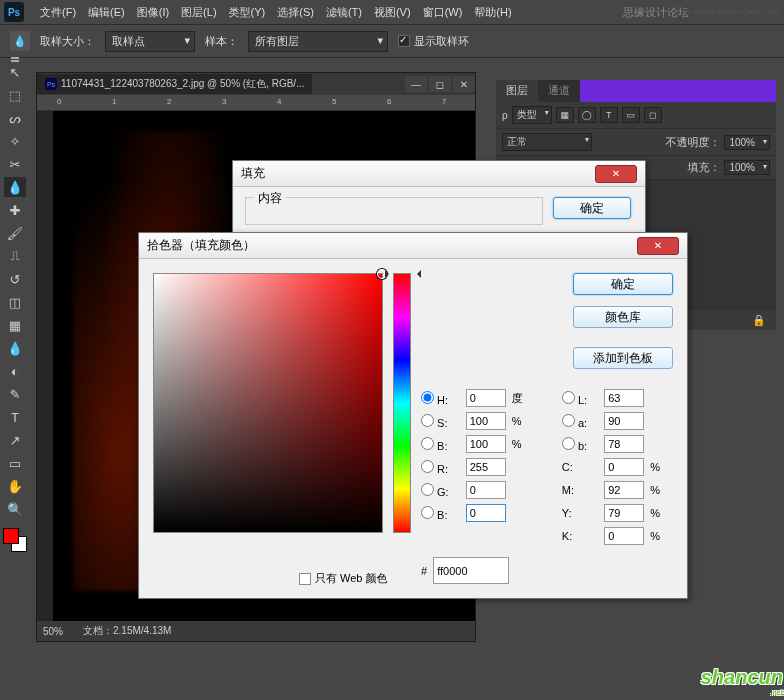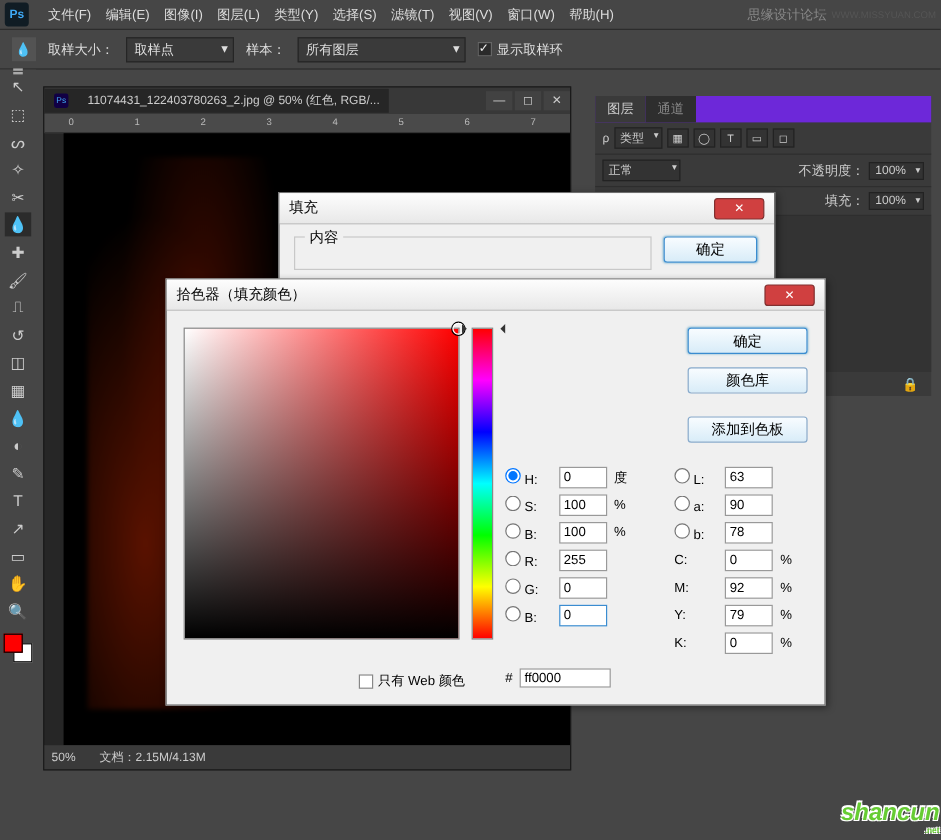--- a/index.html
+++ b/index.html
@@ -25,21 +25,21 @@
 .toolbox::before { content: ""; position: absolute; top: 2px; left: 11px; width: 8px; height: 2px; background: #aaa; box-shadow: 0 -3px #aaa; }
 .tool { width: 22px; height: 20px; color: #ccc; display: flex; align-items: center; justify-content: center; font-size: 13px; cursor: pointer; }
 .tool.active { background: #2b2b2b; }
 .color-swatches { margin-top: 6px; position: relative; width: 24px; height: 24px; }
 .swatch-fg { position: absolute; width: 16px; height: 16px; background: #ff0000; border: 1px solid #000; left: 0; top: 0; z-index: 2; }
 .swatch-bg { position: absolute; width: 16px; height: 16px; background: #fff; border: 1px solid #000; right: 0; bottom: 0; }
 
 
 .docwin { position: absolute; left: 36px; top: 72px; width: 440px; height: 570px; background: #262626; border: 1px solid #1a1a1a; }
 .doctabs { height: 22px; background: #383838; display: flex; align-items: center; }
-.doctab { background: #262626; color: #ccc; font-size: 10px; padding: 3px 8px; display: flex; align-items: center; gap: 16px; }
+.doctab { background: #262626; color: #ccc; font-size: 10px; padding: 3px 8px; display: flex; align-items: center; gap: 4px; }
 .doctab .ps-mini { width: 12px; height: 12px; background: #104; font-size: 7px; color: #3fa9f5; display: flex; align-items: center; justify-content: center; border-radius: 2px; }
 .doctab-controls { margin-left: auto; display: flex; gap: 2px; }
 .dtc { width: 22px; height: 16px; background: #424242; color: #ccc; font-size: 10px; display: flex; align-items: center; justify-content: center; cursor: pointer; }
 .ruler-h { height: 16px; background: #4a4a4a; border-bottom: 1px solid #333; position: relative; }
 .ruler-h span { position: absolute; font-size: 8px; color: #bbb; top: 2px; }
 .canvas { position: absolute; top: 38px; left: 16px; right: 0; bottom: 20px; background: #000; overflow: hidden; }
 .flame { position: absolute; left: 20px; top: 20px; width: 160px; height: 460px; background: radial-gradient(ellipse at 30% 70%, rgba(150,30,0,0.6), transparent 60%), radial-gradient(ellipse at 60% 30%, rgba(120,20,0,0.5), transparent 50%); filter: blur(2px); }
 .watermark { position: absolute; left: 50%; top: 450px; transform: translateX(-50%); color: #fff; font-size: 22px; font-weight: bold; text-shadow: 1px 1px 2px #000; }
 .statusbar { position: absolute; bottom: 0; left: 0; right: 0; height: 20px; background: #3a3a3a; color: #ccc; font-size: 10px; display: flex; align-items: center; padding: 0 6px; gap: 20px; }
 
@@ -86,21 +86,21 @@
 .warn-tri { font-size: 13px; }
 .warn-sw { width: 14px; height: 14px; background: #c00; border: 1px solid #666; }
 .picker-right { flex: 1; display: flex; flex-direction: column; gap: 4px; }
 .pr-btns { display: flex; flex-direction: column; gap: 5px; margin-bottom: 10px; align-items: flex-end; }
 .pr-btns .dlg-btn { width: 100px; }
 .val-grid { display: grid; grid-template-columns: auto 42px auto 18px auto 42px auto; gap: 5px 4px; align-items: center; font-size: 11px; }
 .val-grid input[type=text] { width: 40px; height: 18px; border: 1px solid #999; font-size: 11px; padding: 0 3px; text-align: left; }
 .val-grid input[type=radio] { margin: 0; }
 .val-grid .sep { width: 10px; }
 .hex-row { display: flex; align-items: center; gap: 6px; margin-top: 8px; font-size: 11px; }
-.hex-row input { width: 76px; height: 16px; border: 1px solid #999; font-size: 11px; padding: 0 3px; }
+.hex-row input { width: 76px; height: 27px; border: 1px solid #999; font-size: 11px; padding: 0 3px; }
 .web-row { position: absolute; left: 160px; bottom: 12px; font-size: 11px; display: flex; align-items: center; gap: 4px; }
 .web-row .cb { width: 12px; height: 12px; border: 1px solid #888; background: #fff; }
 
 
 .shancun { position: absolute; right: 1px; bottom: 4px; color: #6c3; font-size: 20px; font-weight: bold; font-style: italic; text-shadow: 1px 1px 0 #fff, -1px -1px 0 #fff, 1px -1px 0 #fff, -1px 1px 0 #fff; }
 .shancun small { display: block; font-size: 7px; color: #6c3; font-style: normal; text-align: right; }
 </style>
 </head>
 <body>
 
@@ -199,21 +199,21 @@
   <div class="rpanel-row">
     <span style="font-size:10px">ρ</span>
     <div class="mini-sel">类型</div>
     <div class="ricon">▦</div>
     <div class="ricon">◯</div>
     <div class="ricon">T</div>
     <div class="ricon">▭</div>
     <div class="ricon">◻</div>
   </div>
   <div class="rpanel-row">
-    <div class="mini-sel" style="width:65px">正常</div>
+    <div class="mini-sel" style="width:90px">正常</div>
     <span style="margin-left:auto">不透明度：</span>
     <div class="mini-sel">100%</div>
   </div>
   <div class="rpanel-row">
     <span style="margin-left:auto">填充：</span>
     <div class="mini-sel">100%</div>
   </div>
   <div class="layerstack"></div>
   <div class="lockrow">
       <span style="color:#888">🔒</span>

